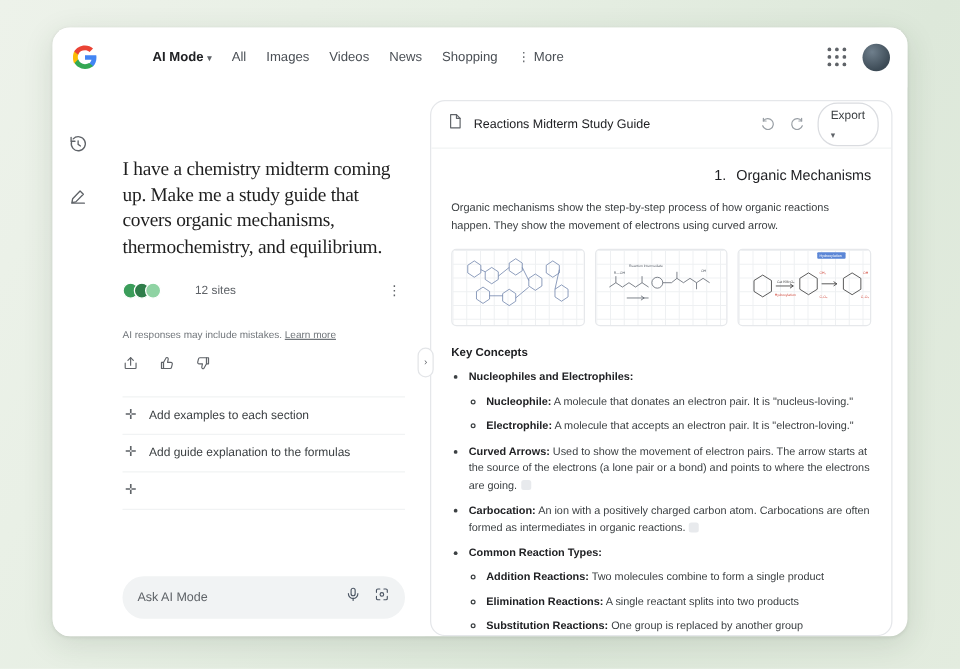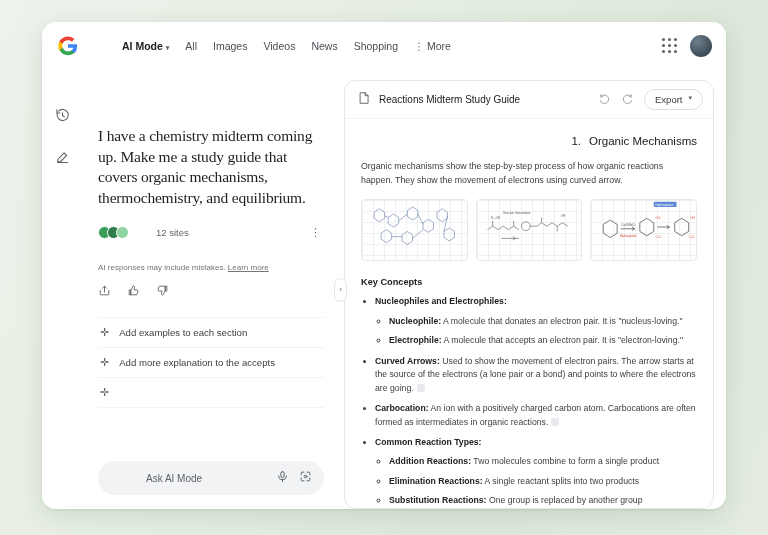--- a/index.html
+++ b/index.html
@@ -97,40 +97,40 @@
     font-size: 9.6px; color: #3c4043; padding: 9px 2px; cursor: pointer;
     border-bottom: 1px solid #f1f3f4;
   }
   .followup:first-child { border-top: 1px solid #f1f3f4; }
   .plus { font-size: 11px; color: #5f6368; line-height: 1; }
   .composer-wrap { margin-top: auto; padding: 12px 0 14px 0; }
   .composer {
     height: 34px; border-radius: 18px; background: #f1f3f4;
     display: flex; align-items: center; padding: 0 12px; gap: 10px; cursor: text;
   }
-  .composer .ph { font-size: 10px; color: #5f6368; flex: 1; margin-left: 36px; }
+  .composer .ph { font-size: 10px; color: #5f6368; flex: 1; }
   
   .right-pane {
     flex: 1; min-width: 0; padding: 10px 12px 0 4px; display: flex;
   }
   .canvas {
     flex: 1; border: 1px solid #e5e7ea; border-radius: 12px; background: #fff;
     display: flex; flex-direction: column; min-height: 0; overflow: hidden;
   }
   .canvas-head {
     height: 38px; flex: 0 0 38px; display: flex; align-items: center;
     padding: 0 10px 0 12px; gap: 8px; border-bottom: 1px solid #f1f3f4;
   }
   .canvas-title { font-size: 10px; color: #202124; }
   .canvas-head-right { margin-left: auto; display: flex; align-items: center; gap: 10px; }
   .icon-btn { color: #9aa0a6; cursor: pointer; display: flex; align-items: center; }
   .export-btn {
     display: flex; align-items: flex-start; gap: 6px;
     border: 1px solid #dadce0; border-radius: 16px; padding: 4px 10px;
-    font-size: 9.5px; color: #3c4043; cursor: pointer;
+    font-size: 9.5px; color: #3c4043; cursor: pointer; flex-direction: column;
   }
   .canvas-body { flex: 1; overflow: hidden; padding: 14px 16px 0 16px; position: relative; }
   .doc-h2 { font-size: 11.5px; color: #202124; margin: 2px 0 0 0; font-weight: normal; text-align: right; }
   .doc-h2 .num { margin-right: 8px; }
   .doc-p { font-size: 8.8px; line-height: 1.6; color: #3c4043; margin: 12px 0 0 0; }
   .figs { display: flex; gap: 8px; margin-top: 12px; }
   .fig {
     flex: 1; height: 62px; border: 1px solid #e6e8eb; border-radius: 4px;
     position: relative; overflow: hidden; background: #fff;
   }
@@ -271,21 +271,21 @@
           </span>
         </div>
 
         <div class="followups">
           <div class="followup">
             <span class="plus">✛</span>
             <span>Add examples to each section</span>
           </div>
           <div class="followup">
             <span class="plus">✛</span>
-            <span>Add more explanation to the accepts</span>
+            <span>Add guide explanation to the formulas</span>
           </div>
           <div class="followup">
             <span class="plus">✛</span>
           </div>
         </div>
 
         <div class="composer-wrap">
           <div class="composer">
             <span class="ph">Ask AI Mode</span>
             <span>

